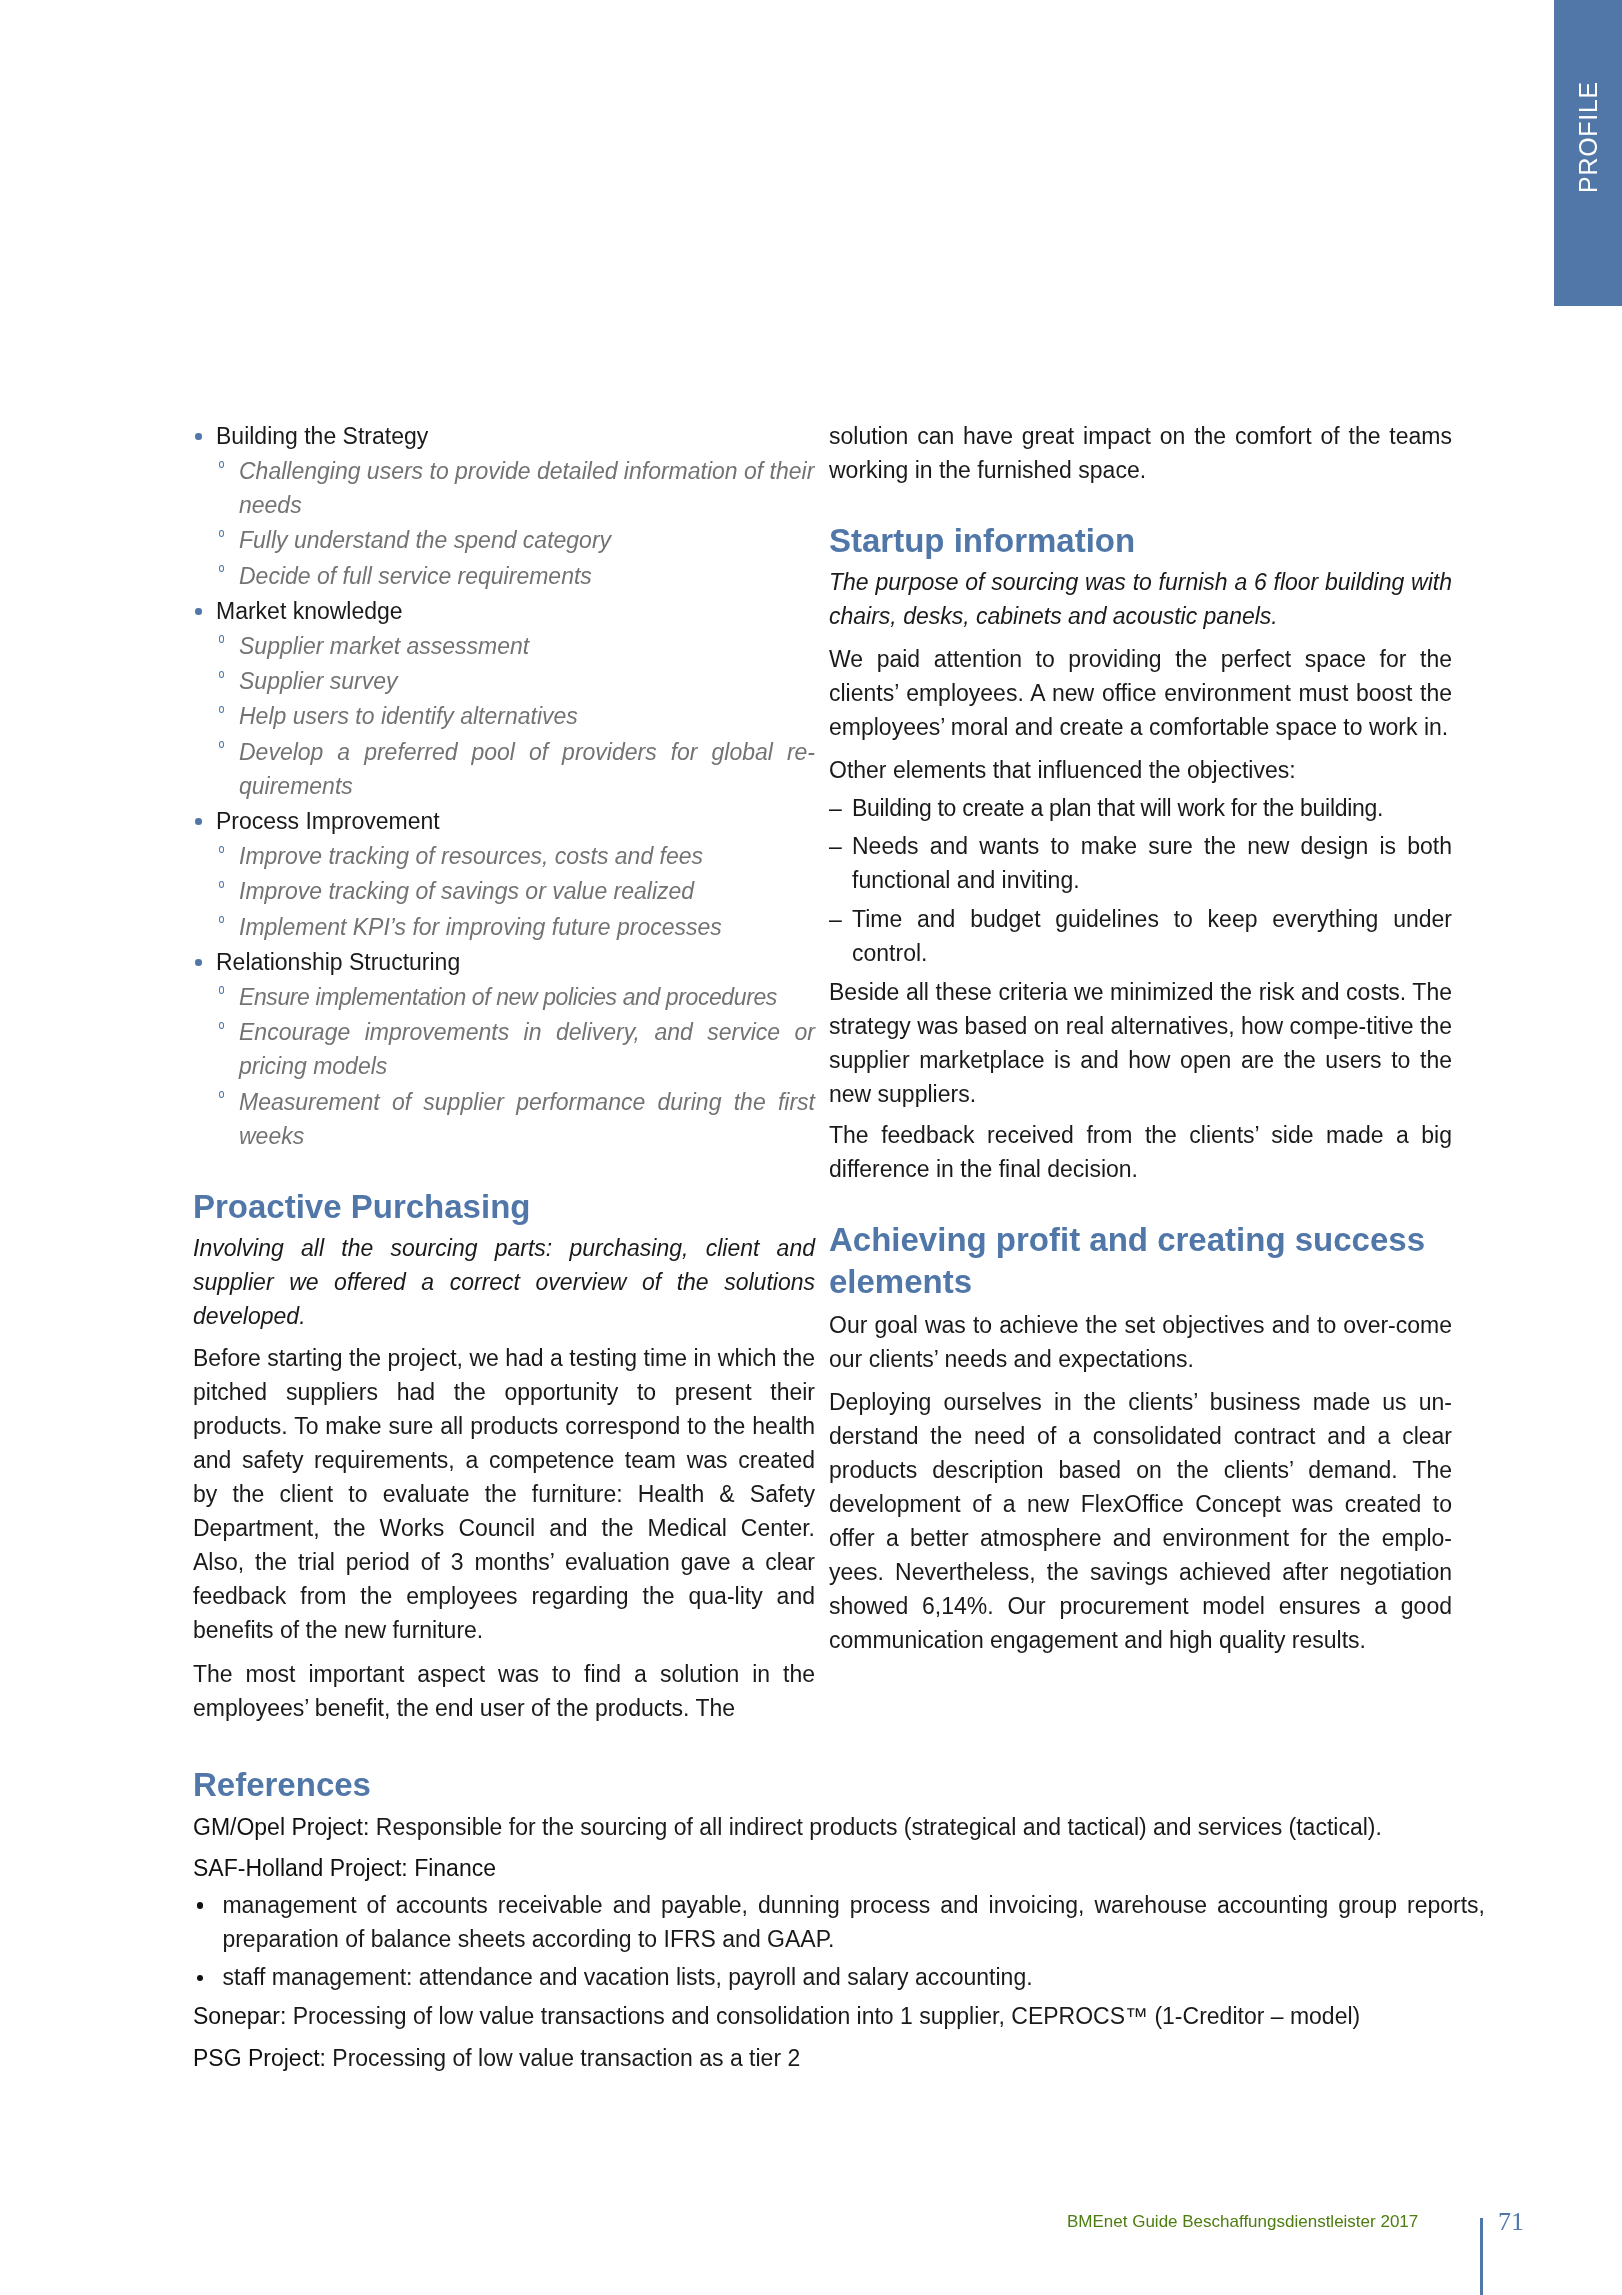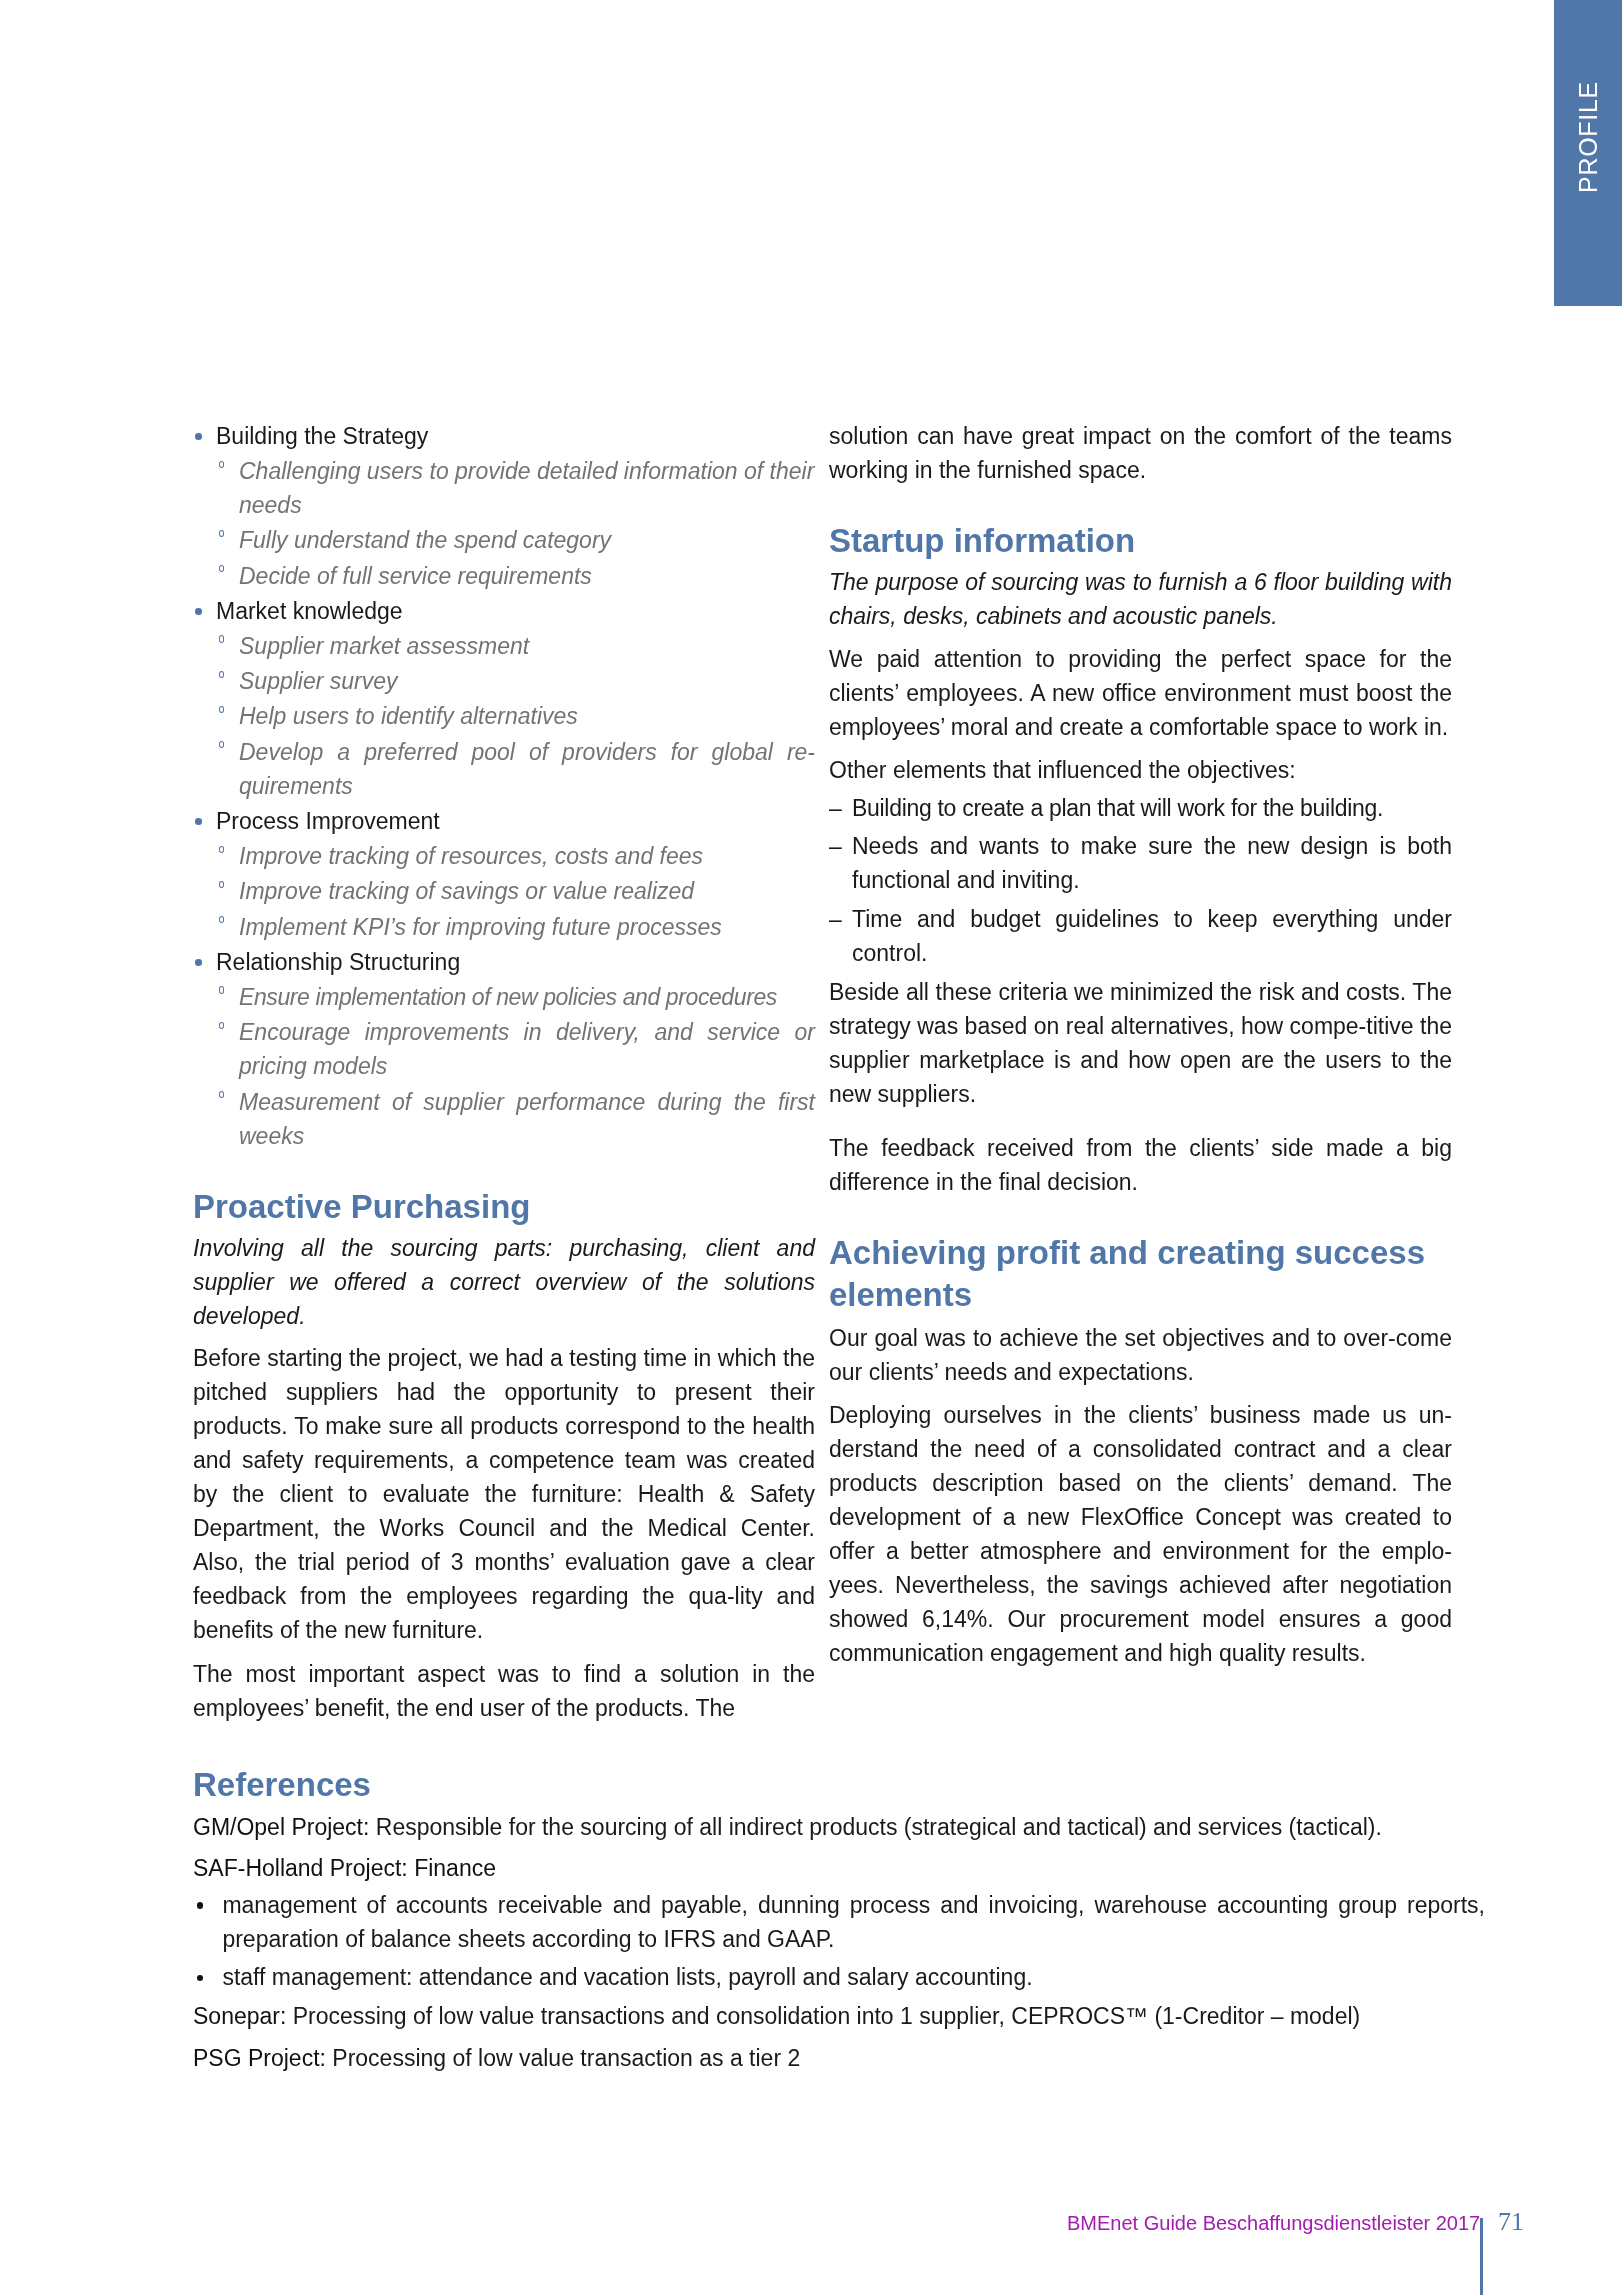--- a/index.html
+++ b/index.html
@@ -43,21 +43,21 @@
   .dash-list li { position: relative; padding-left: 23px; font-size: 23px; line-height: 34px; margin-bottom: 4.6px; text-align: justify; }
   .dash-list li .dash { position: absolute; left: 0; top: 0; }
 
   .refs { position: absolute; left: 193px; top: 1764px; width: 1292px; }
   .refs .row { font-size: 23px; line-height: 34px; margin: 0 0 7.2px 0; }
   .refs .row .lead { color: #111; }
   .refs ul { list-style: none; margin: 0 0 5.2px 0; padding: 0; }
   .refs ul li { position: relative; padding-left: 29.4px; font-size: 23px; line-height: 34px; margin-bottom: 4.6px; text-align: justify; }
   .refs ul li .dot { position: absolute; left: 3.9px; top: 14.4px; width: 6.5px; height: 6.5px; border-radius: 50%; background: #111; }
 
-  .footer-text { position: absolute; left: 1067px; top: 2212px; font-size: 20px; color: #a21caf; white-space: nowrap; }
+  .footer-text { position: absolute; left: 1067px; top: 2212px; font-size: 17px; color: #4d7c0f; white-space: nowrap; }
   .footer-rule { position: absolute; left: 1480px; top: 2218px; width: 2.6px; height: 77px; background: #5077a8; }
   .footer-page { position: absolute; left: 1498px; top: 2207px; font-size: 26px; color: #5077a8; font-family: Liberation Serif, serif; }
 </style>
 </head>
 <body>
 
 <div class="side-tab">
   <span>PROFILE</span>
 </div>
 
@@ -114,21 +114,21 @@
   <h2 style="margin-top:33px">Startup information</h2>
   <p class="txt ital" style="margin-top:2.6px">The purpose of sourcing was to furnish a 6 floor building with chairs, desks, cabinets and acoustic panels.</p>
   <p class="txt" style="margin-top:9.2px">We paid attention to providing the perfect space for the clients’ employees. A new office environment must boost the employees’ moral and create a comfortable space to work in.</p>
   <p class="txt" style="margin-top:9.2px">Other elements that influenced the objectives:</p>
   <ul class="dash-list" style="margin-top:3.9px">
     <li><span class="dash">–</span><span style="letter-spacing:-0.3px">Building to create a plan that will work for the building.</span></li>
     <li><span class="dash">–</span><span>Needs and wants to make sure the new design is both functional and inviting.</span></li>
     <li><span class="dash">–</span><span>Time and budget guidelines to keep everything under control.</span></li>
   </ul>
   <p class="txt" style="margin-top:2.6px">Beside all these criteria we minimized the risk and costs. The strategy was based on real alternatives, how compe-titive the supplier marketplace is and how open are the users to the new suppliers.</p>
-  <p class="txt" style="margin-top:20px">The feedback received from the clients’ side made a big difference in the final decision.</p>
+  <p class="txt" style="margin-top:7px">The feedback received from the clients’ side made a big difference in the final decision.</p>
 
   <h2 style="margin-top:33px">Achieving profit and creating success elements</h2>
   <p class="txt" style="margin-top:5.2px">Our goal was to achieve the set objectives and to over-come our clients’ needs and expectations.</p>
   <p class="txt" style="margin-top:9.2px">Deploying ourselves in the clients’ business made us un-derstand the need of a consolidated contract and a clear products description based on the clients’ demand. The development of a new FlexOffice Concept was created to offer a better atmosphere and environment for the emplo-yees. Nevertheless, the savings achieved after negotiation showed 6,14%. Our procurement model ensures a good communication engagement and high quality results.</p>
 </div>
 
 <div class="refs">
   <h2 style="margin-bottom:3.9px">References</h2>
   <p class="row">
     <span class="lead">GM/Opel Project:</span><span> Responsible for the sourcing of all indirect products (strategical and tactical) and services (tactical).</span>

